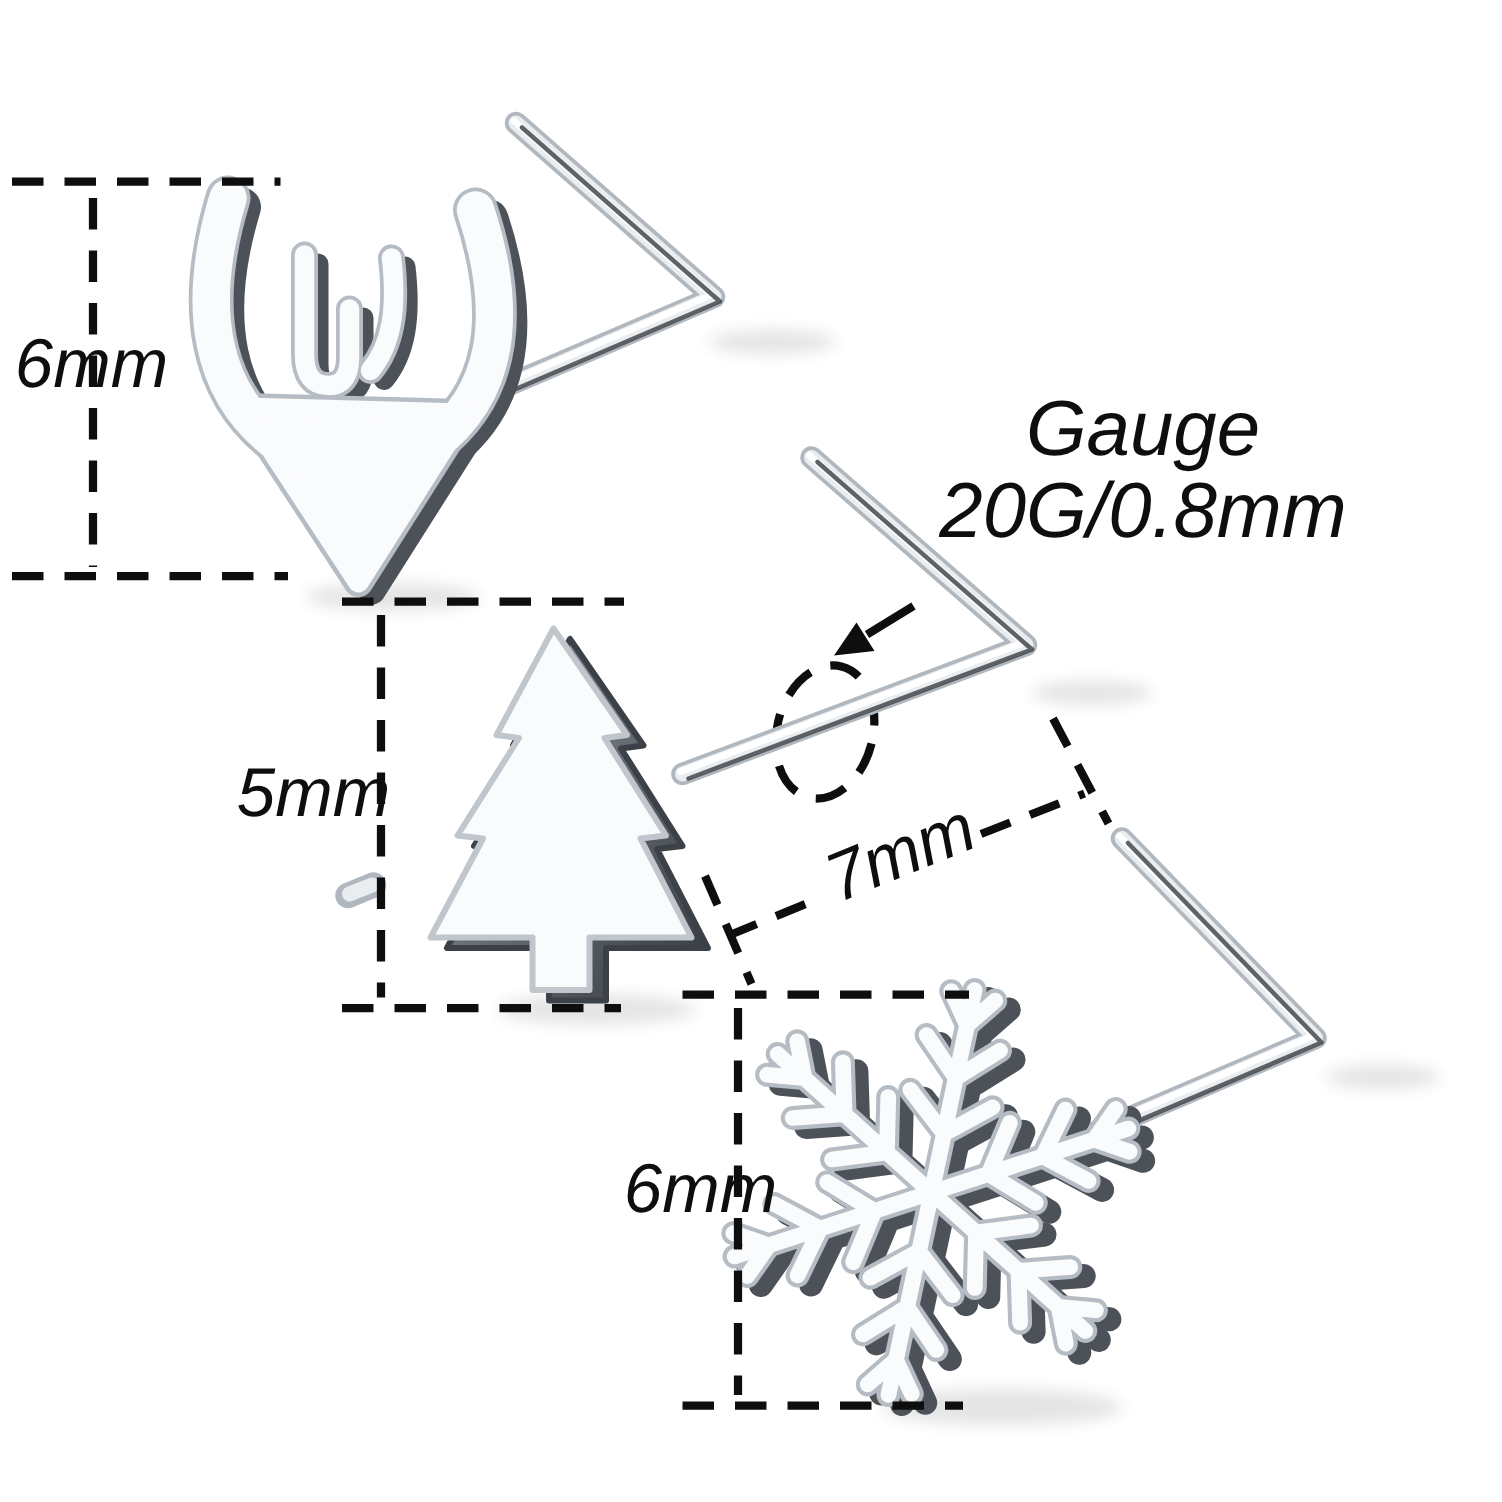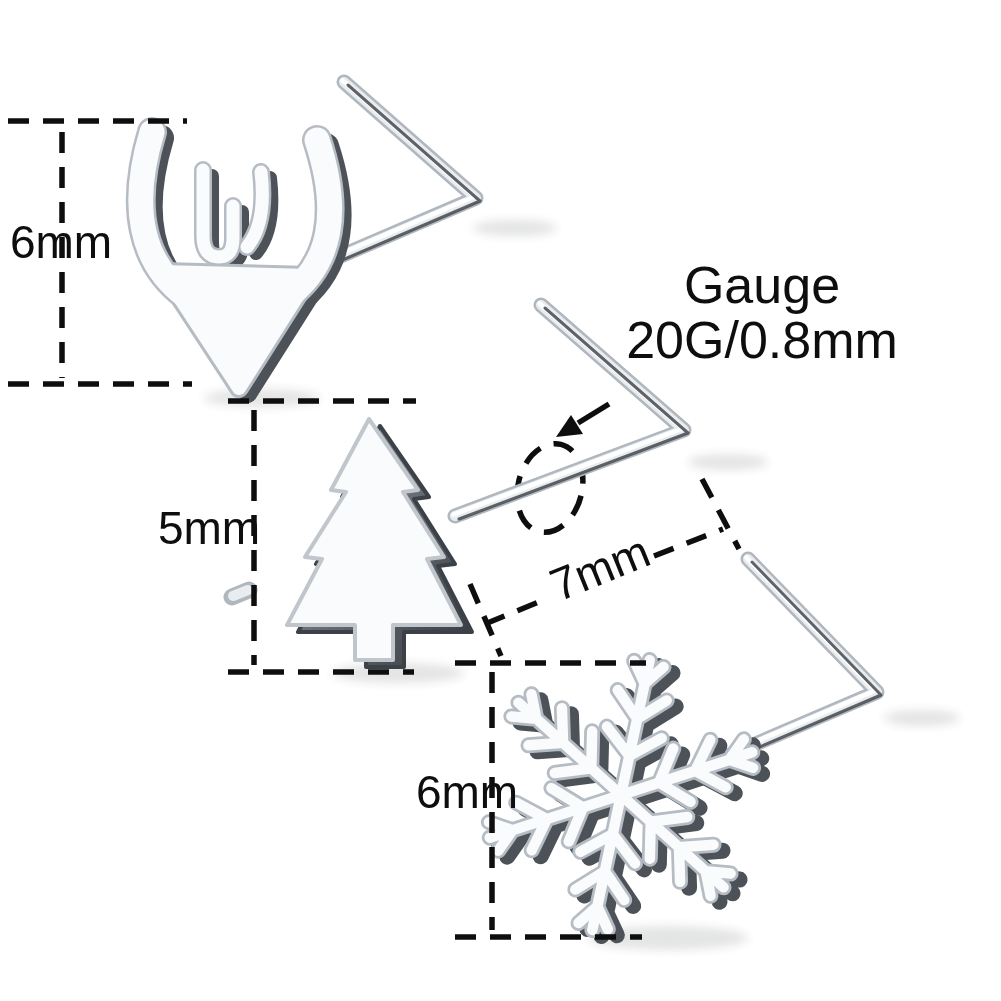--- a/index.html
+++ b/index.html
@@ -3,21 +3,21 @@
 <meta charset="utf-8">
 <style>
   :root{
     --background:#ffffff;
     --annotation:#0e0e0e;
     --metal_light:#fafbfc;
     --metal_mid:#b6bcc3;
     --metal_deep:#4c5258;
   }
   html,body{margin:0;padding:0;background:var(--background);}
-  .stage{width:1001px;height:1001px;position:relative;overflow:hidden;background:var(--background);}
+  .stage{width:1001px;height:1001px;position:relative;overflow:hidden;background:var(--background);font-style:italic;}
   svg{display:block;}
   
   .dash{stroke:var(--annotation);stroke-width:5.5;stroke-dasharray:21 14;fill:none;}
   .arrow-shaft{stroke:var(--annotation);stroke-width:5.5;fill:none;}
   .arrow-head{fill:var(--annotation);}
   .dim-text{font-family:"Liberation Sans","DejaVu Sans",sans-serif;font-size:46px;fill:var(--annotation);}
   .gauge-text{font-family:"Liberation Sans","DejaVu Sans",sans-serif;font-size:52px;fill:var(--annotation);}
   
   .mtl{fill:none;stroke-linecap:round;stroke-linejoin:round;}
   .lay-ex{stroke:var(--metal_deep);}

